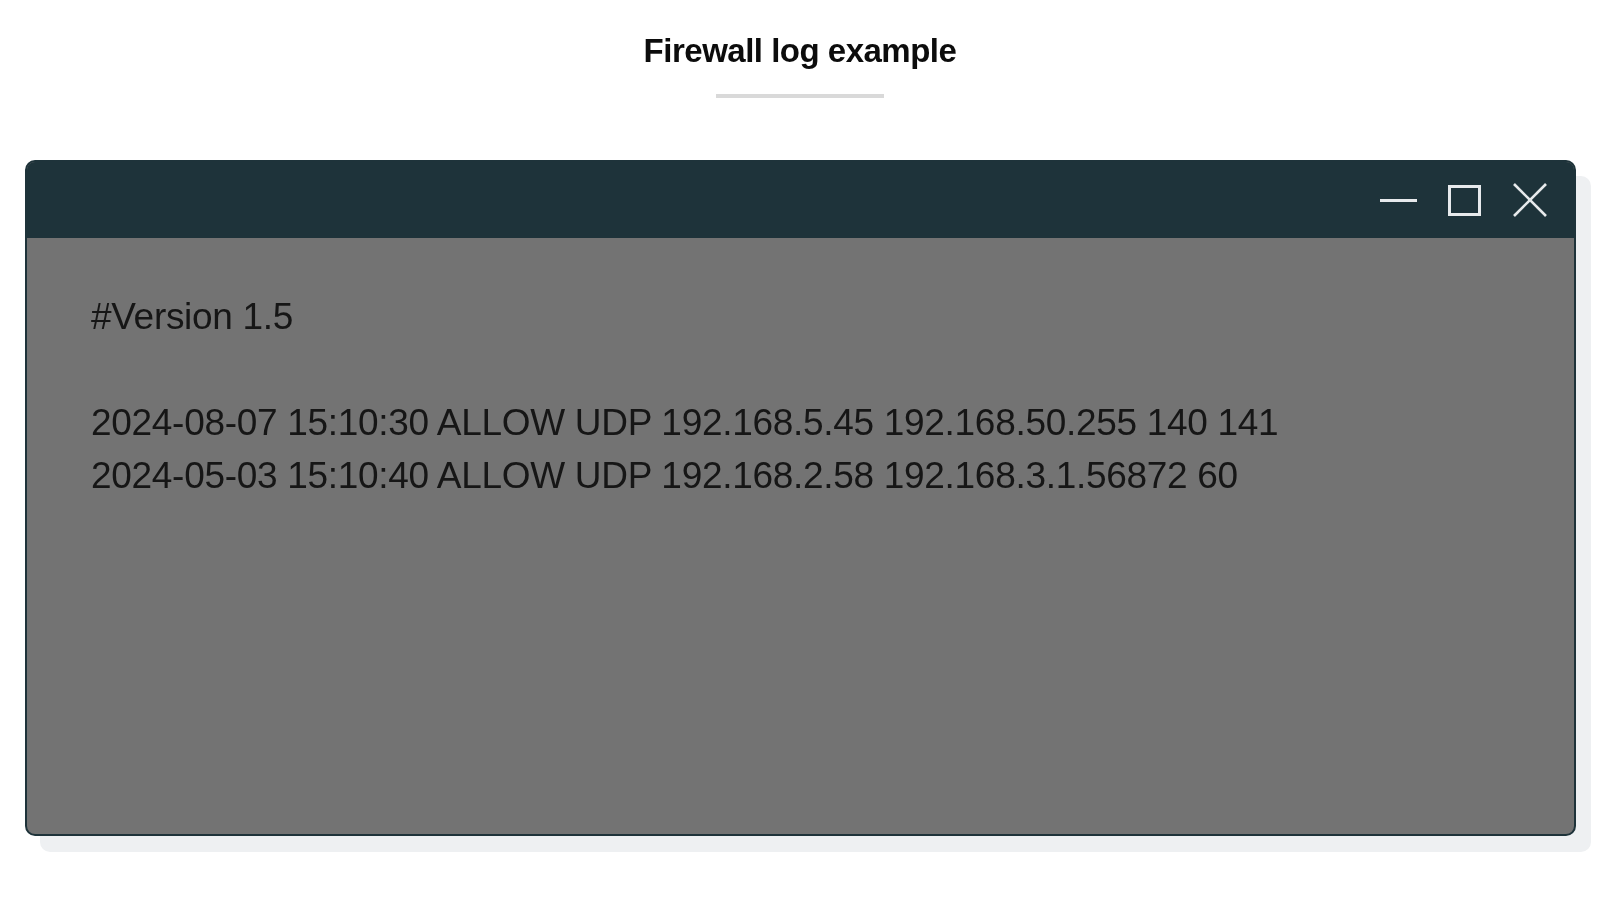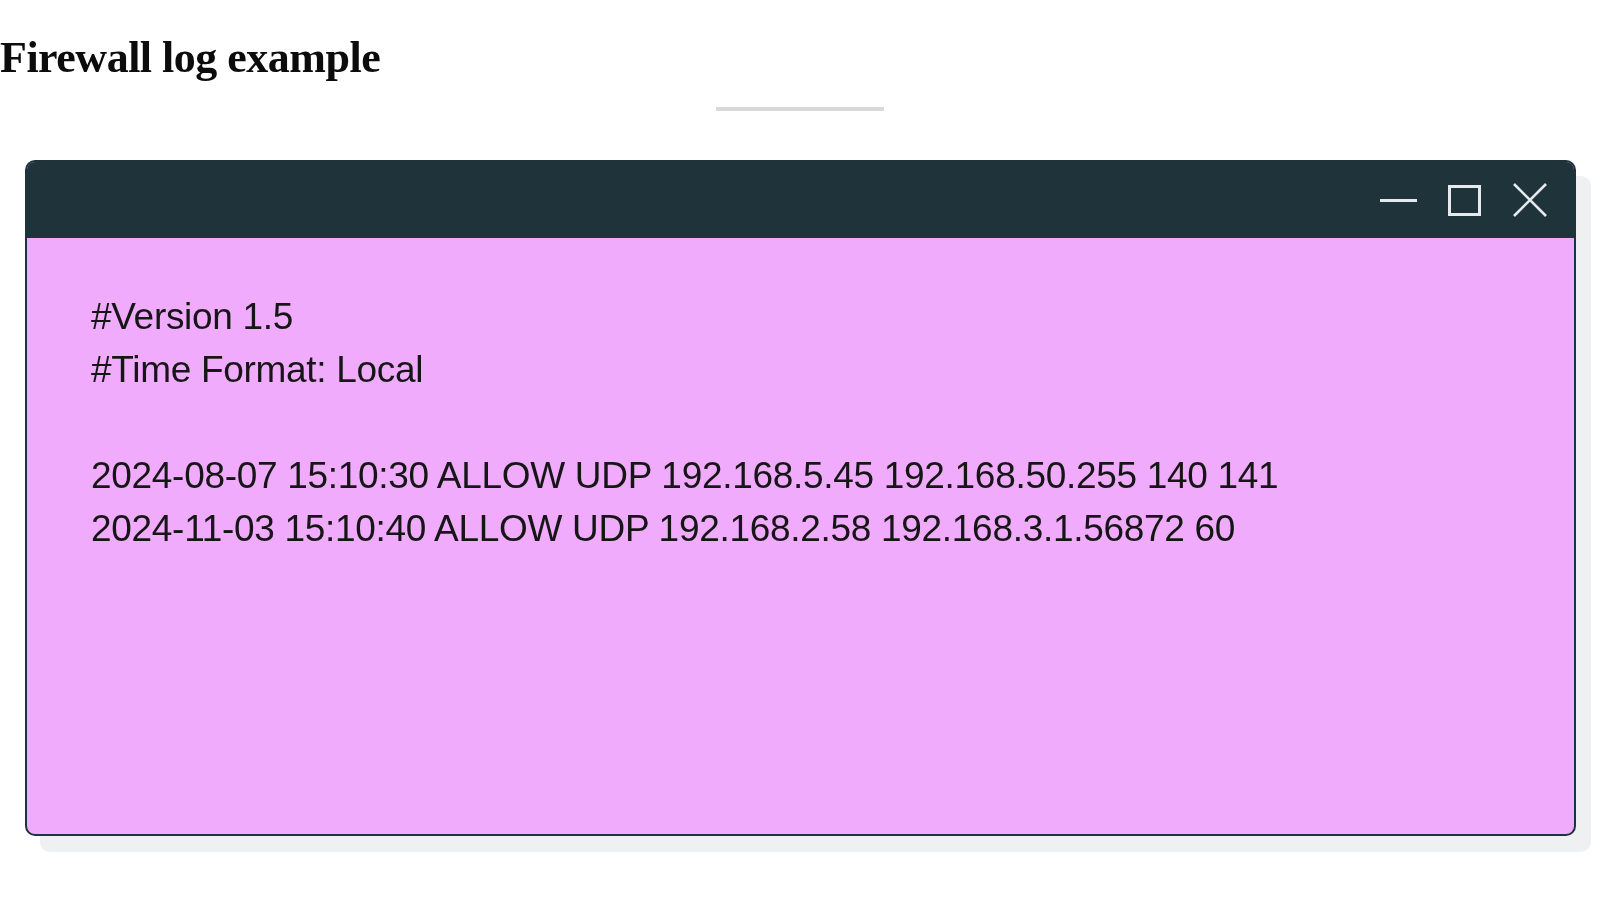--- a/index.html
+++ b/index.html
@@ -6,41 +6,41 @@
     margin: 0;
     padding: 0;
     background: #ffffff;
     width: 1600px;
     height: 900px;
     font-family: "Liberation Sans", "DejaVu Sans", sans-serif;
     overflow: hidden;
     position: relative;
   }
   .page-title {
+    text-align: center;
     padding-top: 32px;
-    font-size: 44px;
+    font-size: 33px;
     font-weight: 700;
     letter-spacing: -0.5px;
     color: #0c0c0c;
-    font-family: Liberation Serif, serif;
   }
   .title-divider {
     width: 168px;
     height: 4px;
     background: #d9d9d9;
     margin: 24px auto 0 auto;
   }
   .window {
     position: absolute;
     left: 25px;
     top: 160px;
     width: 1551px;
     height: 676px;
     box-sizing: border-box;
-    background: #f0abfc;
+    background: #737373;
     border: 2px solid #1e333a;
     border-radius: 10px;
     box-shadow: 15px 16px 0 #eef0f2;
     overflow: hidden;
   }
   .titlebar {
     height: 76px;
     background: #1e333a;
     display: flex;
     align-items: center;
@@ -92,18 +92,17 @@
     <span class="ctrl">
       <svg width="36" height="38" viewBox="0 0 36 38">
         <line x1="2" y1="3" x2="34" y2="35" stroke="#e7eaec" stroke-width="2.6"></line>
         <line x1="34" y1="3" x2="2" y2="35" stroke="#e7eaec" stroke-width="2.6"></line>
       </svg>
     </span>
   </div>
 
   <div class="log-body">
     <div>#Version 1.5</div>
-    <div>#Time Format: Local</div>
     <div class="blank-line"></div>
     <div>2024-08-07 15:10:30 ALLOW UDP 192.168.5.45 192.168.50.255 140 141</div>
-    <div>2024-11-03 15:10:40 ALLOW UDP 192.168.2.58 192.168.3.1.56872 60</div>
+    <div>2024-05-03 15:10:40 ALLOW UDP 192.168.2.58 192.168.3.1.56872 60</div>
   </div>
 </div>
 
 </body></html>

